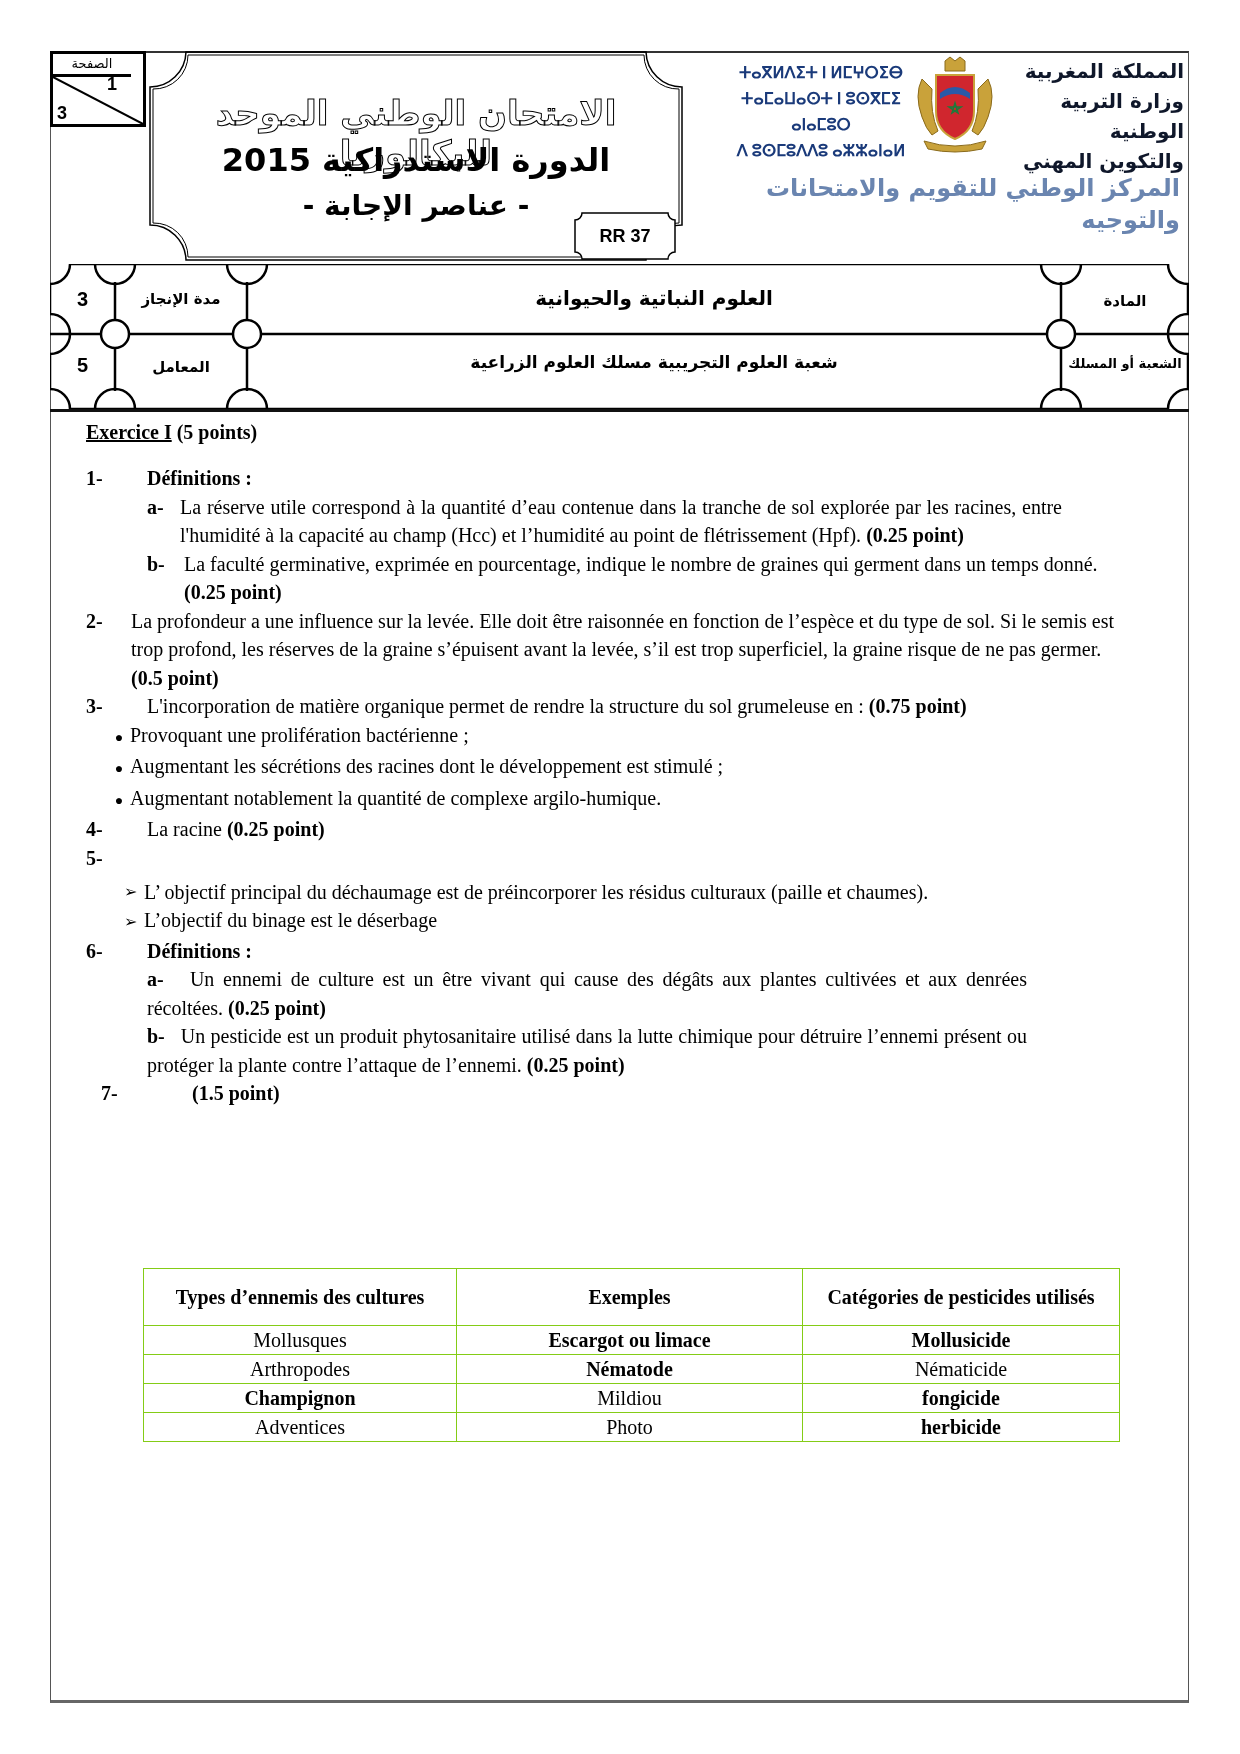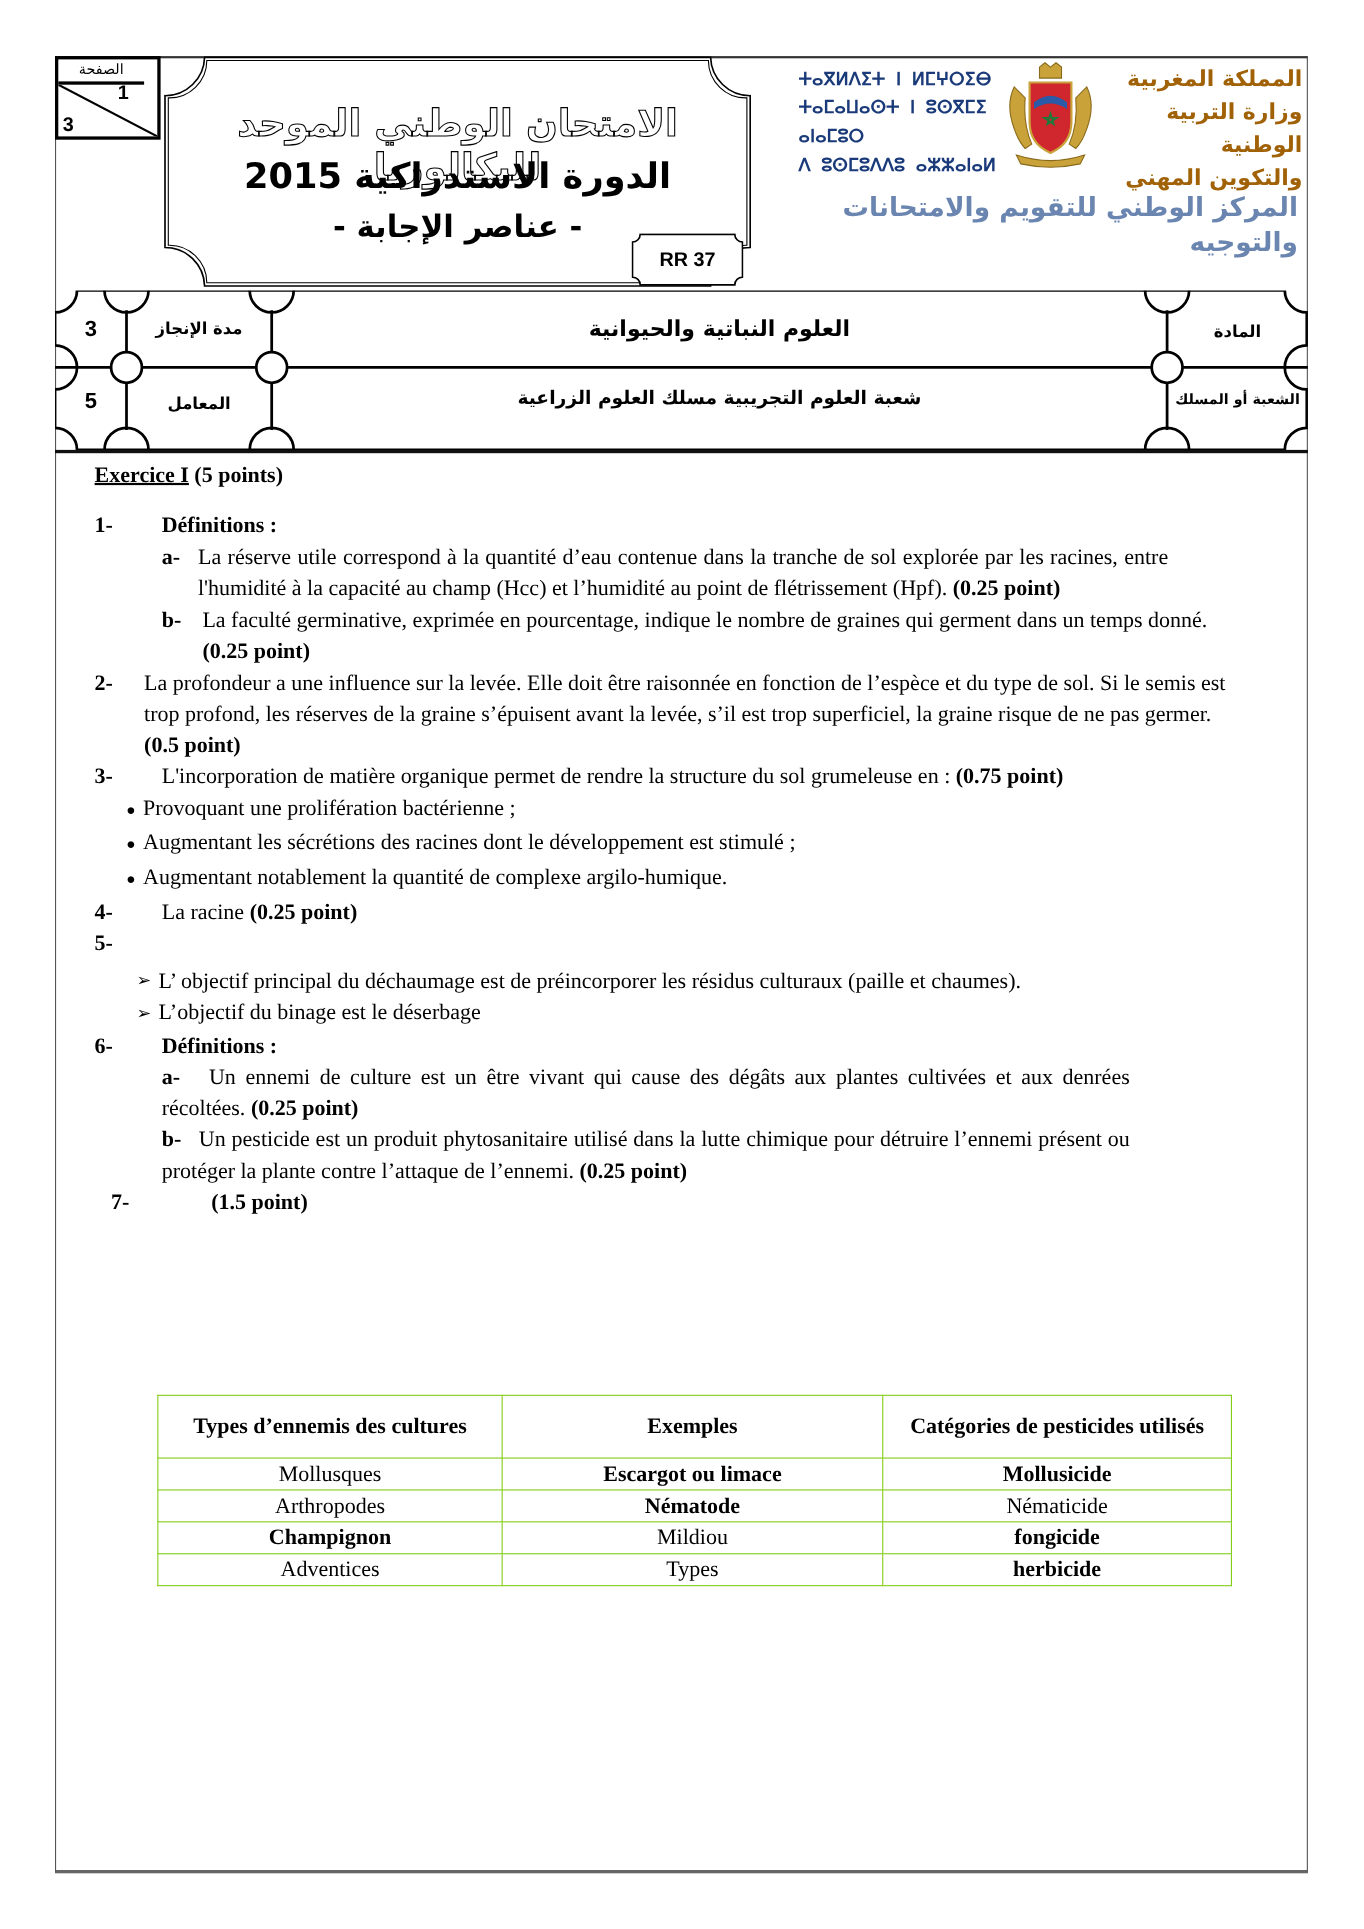--- a/index.html
+++ b/index.html
@@ -24,25 +24,25 @@
                 font-family:"DejaVu Sans", sans-serif; font-weight:bold; }
   #t1 { top:42px; font-size:34px; color:#111; letter-spacing:1px;
         -webkit-text-stroke:1px #000; color:#fff; }
   #t2 { top:90px; font-size:32px; }
   #t3 { top:138px; font-size:28px; }
   #rrbox { left:574px; top:212px; width:102px; height:48px; }
   #rrtext { left:574px; top:212px; width:102px; height:48px; text-align:center; line-height:48px;
             font-family:"Liberation Sans", sans-serif; font-weight:bold; font-size:18px; }
 
   
-  #tifinagh { left:726px; top:60px; width:190px; font-family:Liberation Mono, monospace; font-size:16px;
-              color:#1a3a7a; text-align:left; line-height:26px; font-weight:bold; }
+  #tifinagh { left:726px; top:60px; width:190px; font-family:Liberation Serif, serif; font-size:16px;
+              color:#1a3a7a; text-align:center; line-height:26px; font-weight:bold; }
   #emblem { left:910px; top:55px; width:90px; height:100px; }
   #ministry { left:1004px; top:56px; width:180px; text-align:right; direction:rtl;
-              font-family:"DejaVu Sans", sans-serif; font-weight:bold; font-size:20px; line-height:30px; color:#a16207; }
+              font-family:"DejaVu Sans", sans-serif; font-weight:bold; font-size:20px; line-height:30px; color:#0f172a; }
   #center { left:740px; top:172px; width:440px; text-align:right; direction:rtl;
             font-family:"DejaVu Sans", sans-serif; font-weight:bold; font-size:24px; line-height:32px; color:#6a85b0; }
 
   
   #info { left:50px; top:266px; width:1139px; height:140px; }
   .info-txt { position:absolute; direction:rtl; text-align:center; font-family:"DejaVu Sans", sans-serif; font-weight:bold; }
   .info-num { position:absolute; font-family:"Liberation Sans", sans-serif; font-weight:bold; font-size:20px; text-align:center; }
 
   #divider { left:50px; top:409px; width:1139px; height:3px; background:#111; }
 
@@ -253,17 +253,17 @@
       <td class="bold">Nématode</td>
       <td>Nématicide</td>
     </tr>
     <tr>
       <td class="bold">Champignon</td>
       <td>Mildiou</td>
       <td class="bold">fongicide</td>
     </tr>
     <tr>
       <td>Adventices</td>
-      <td>Types</td>
+      <td>Photo</td>
       <td class="bold">herbicide</td>
     </tr>
   </tbody>
 </table>
 
 </body></html>

